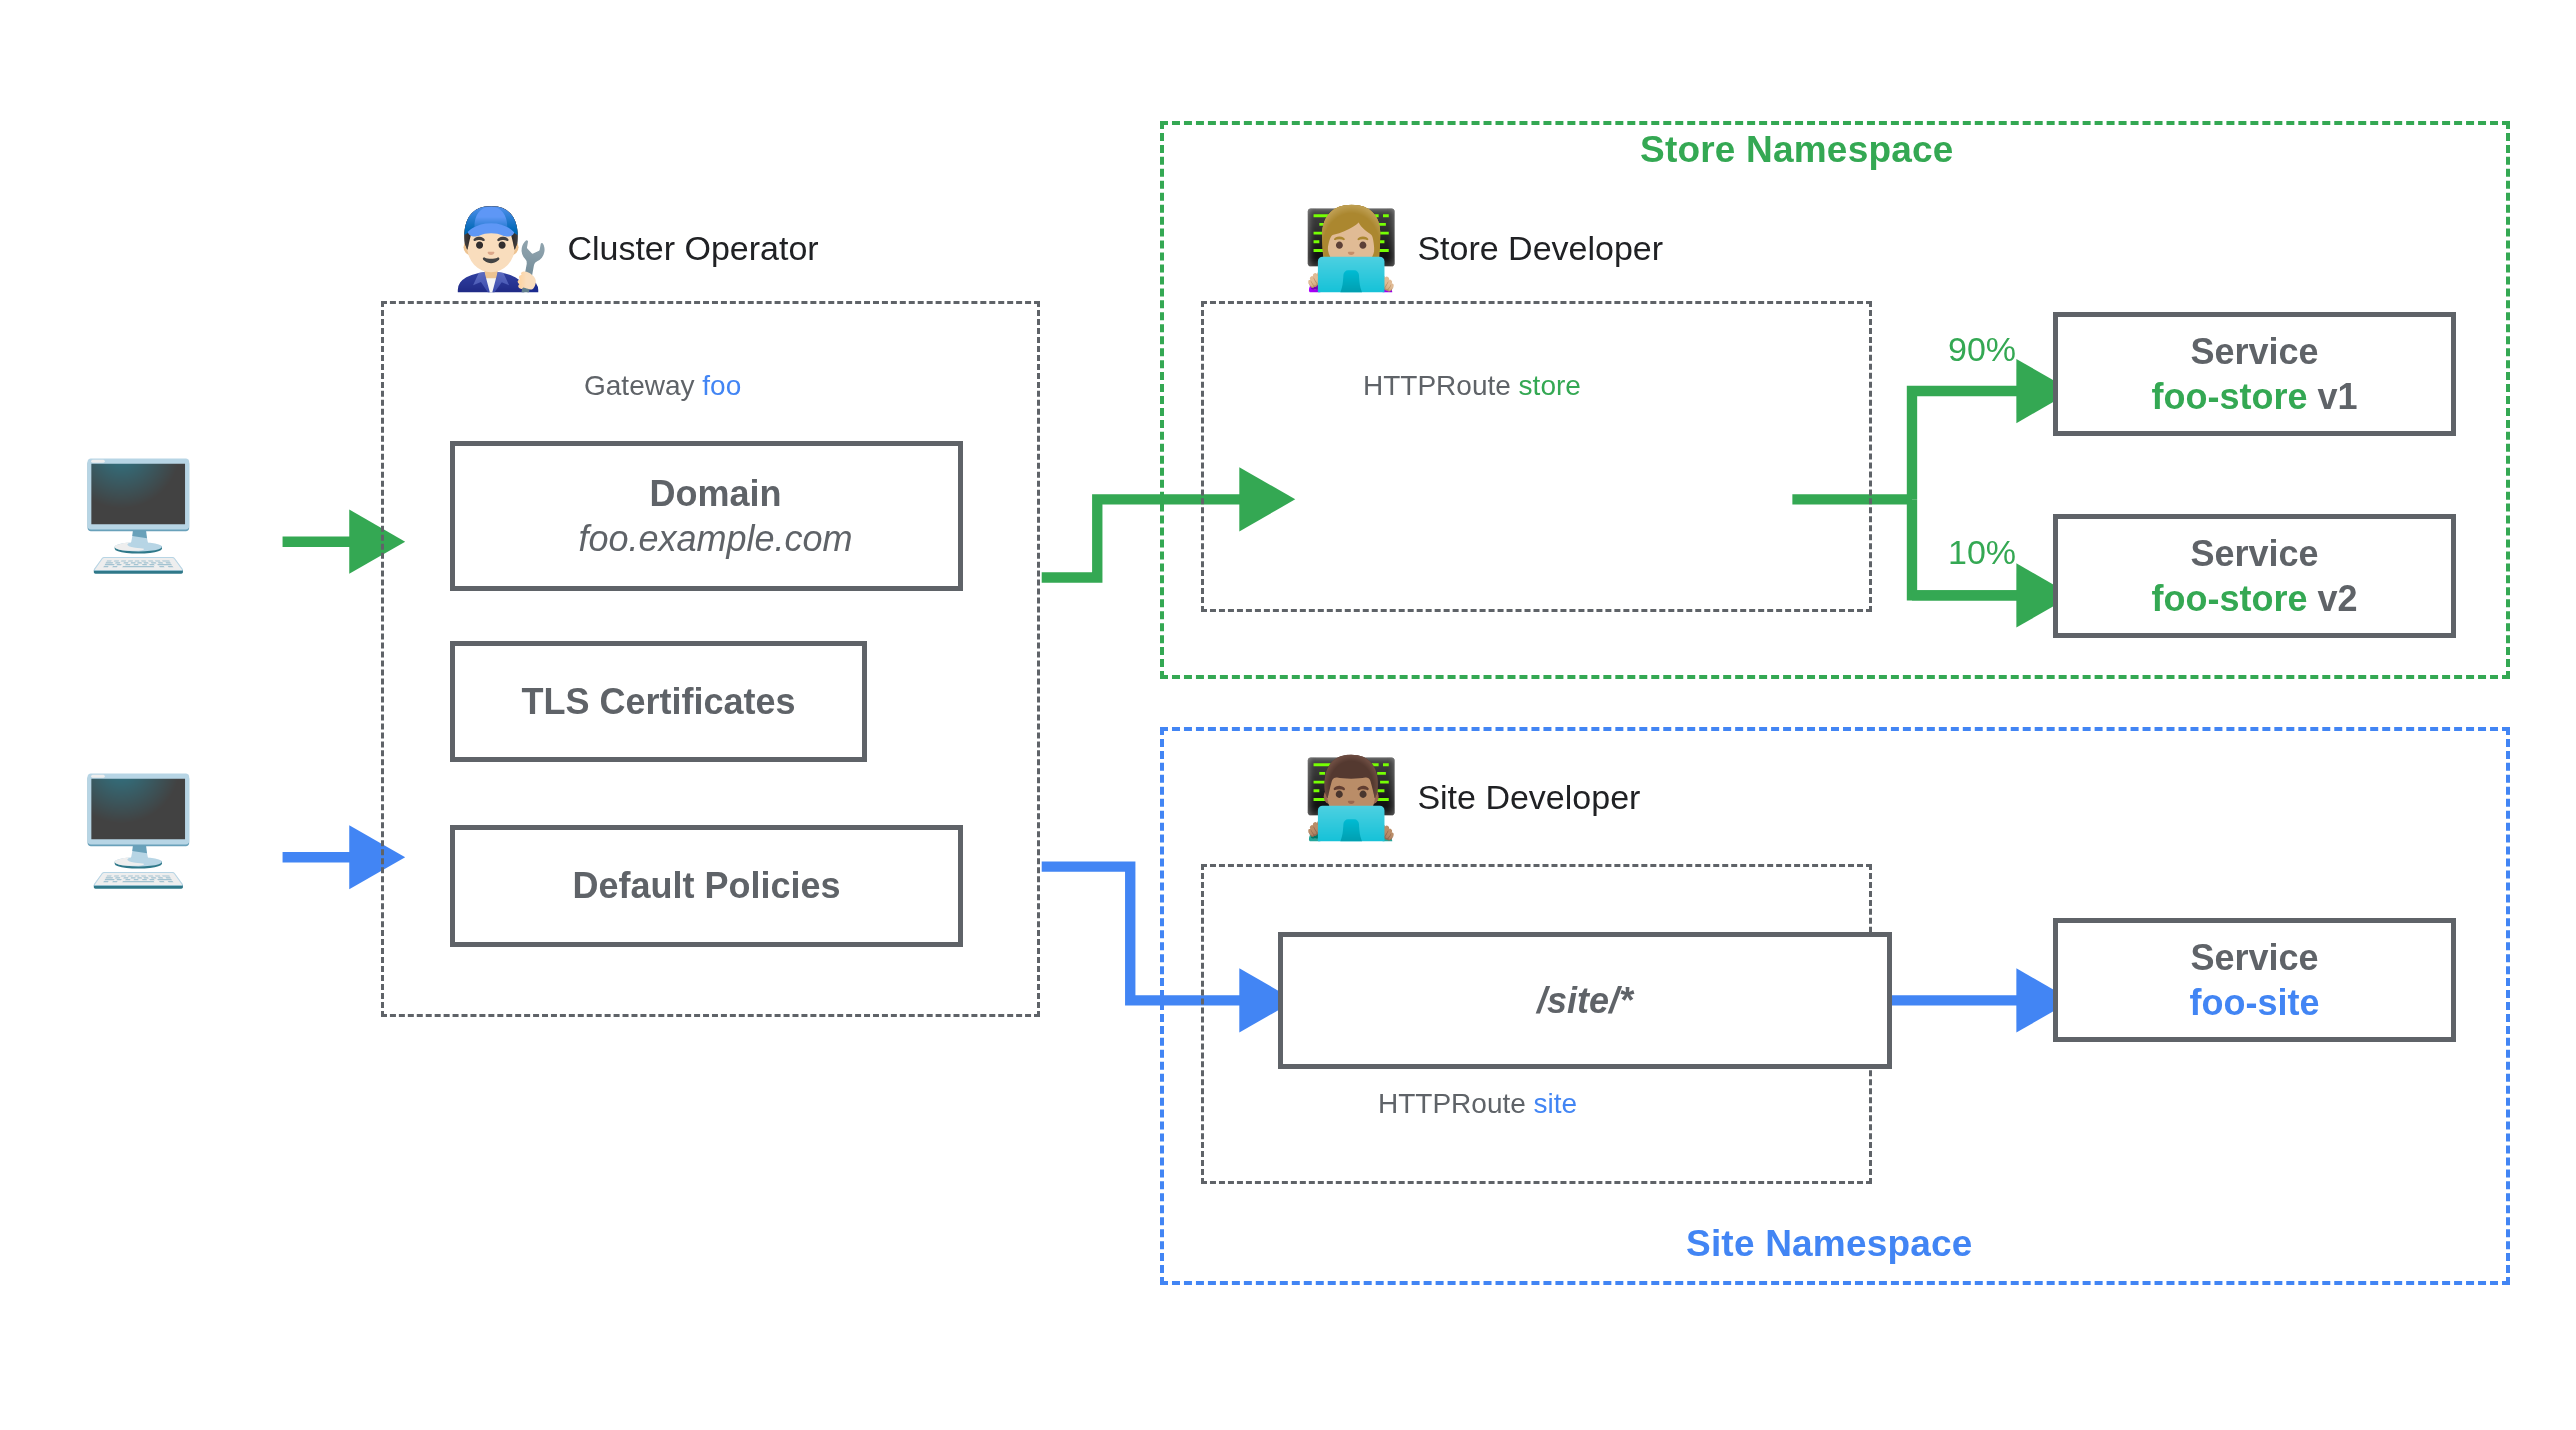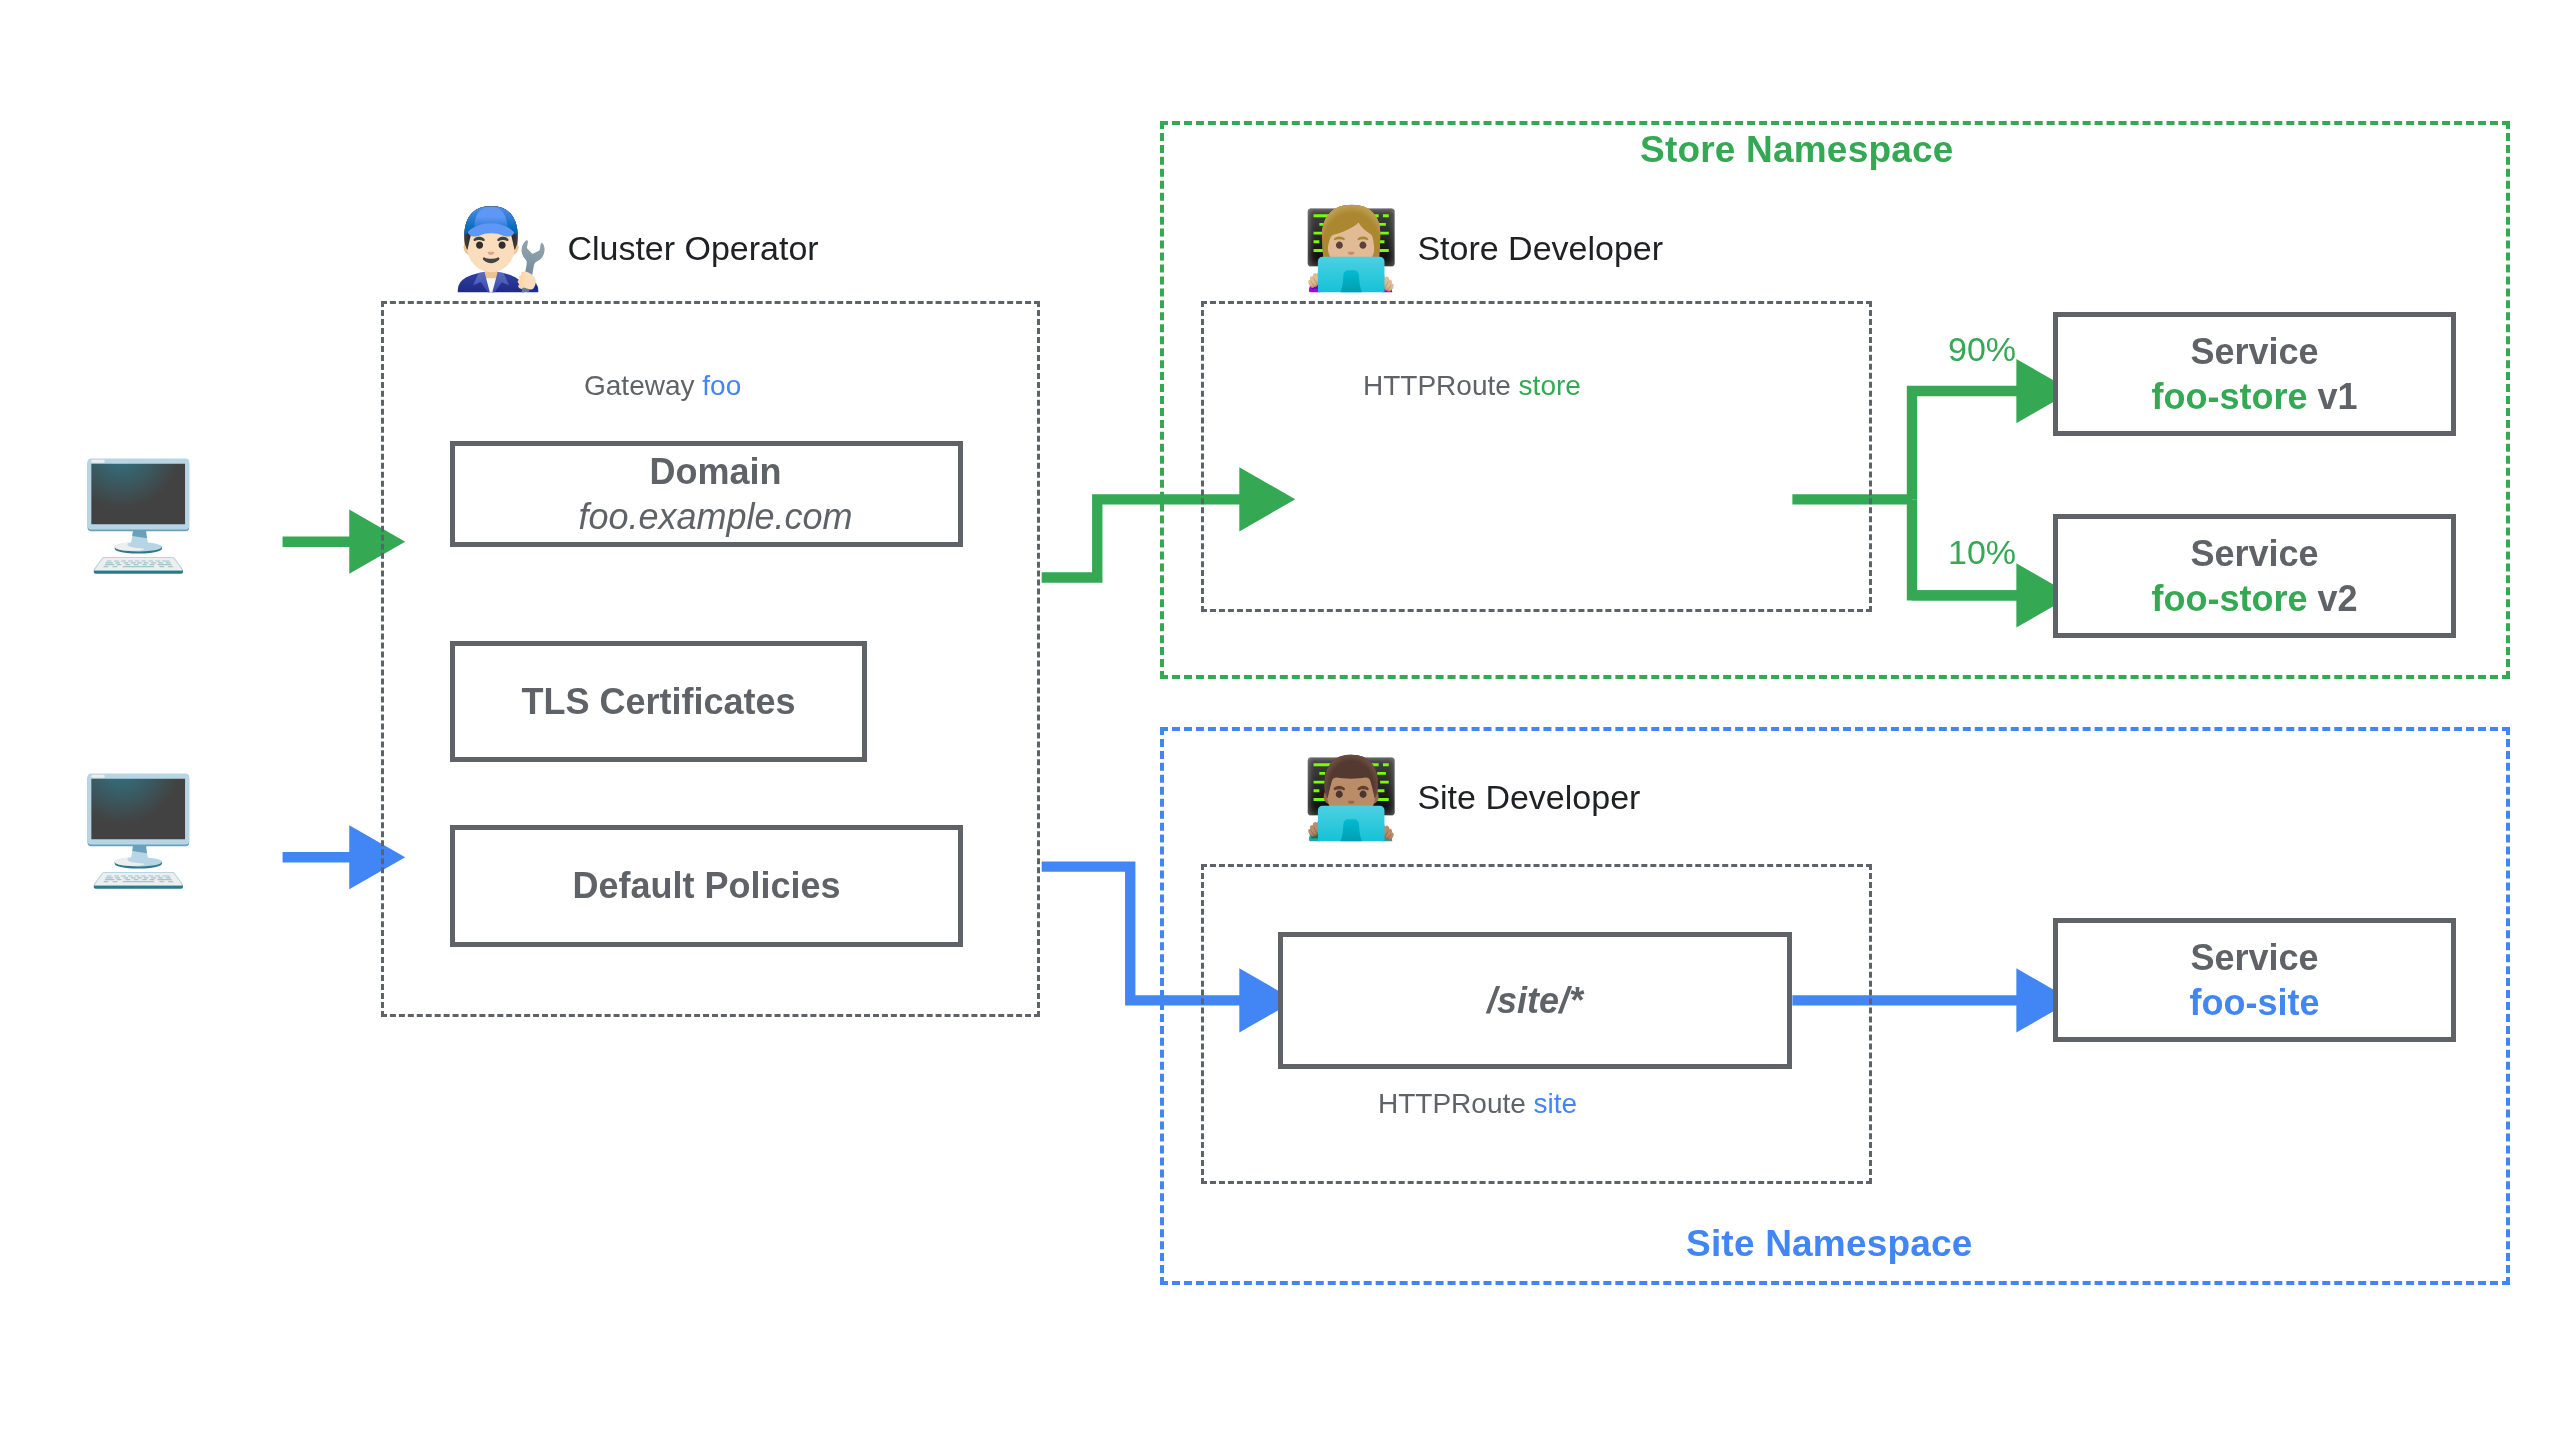--- a/index.html
+++ b/index.html
@@ -170,21 +170,21 @@
     <span class="glyph">👨🏻‍🔧</span>
     <span class="pname">Cluster Operator</span>
   </div>
 
   <div class="ns-box ns-gray" style="left:381px; top:301px; width:659px; height:716px;"></div>
 
   <div class="heading" style="left:584px; top:370px;">
     <span>Gateway </span><span class="accent-blue">foo</span>
   </div>
 
-  <div class="node" style="left:450px; top:441px; width:513px; height:106px;padding-left:18px;">
+  <div class="node" style="left:450px; top:441px; width:513px; height:150px;padding-left:18px;">
     <div class="line1">Domain</div>
     <div class="line2 italic">foo.example.com</div>
   </div>
 
   <div class="node" style="left:450px; top:641px; width:417px; height:121px;">
     <div class="single">TLS Certificates</div>
   </div>
 
   <div class="node" style="left:450px; top:825px; width:513px; height:122px;">
     <div class="single">Default Policies</div>
@@ -230,21 +230,21 @@
 
   <div class="ns-label blue" style="left:1686px; top:1223px;">Site Namespace</div>
 
   <div class="persona" style="left:1302px; top:758px;">
     <span class="glyph">👨🏽‍💻</span>
     <span class="pname">Site Developer</span>
   </div>
 
   <div class="ns-box ns-gray" style="left:1201px; top:864px; width:671px; height:320px;"></div>
 
-  <div class="node" style="left:1278px; top:932px; width:514px; height:137px;">
+  <div class="node" style="left:1278px; top:932px; width:614px; height:137px;">
     <div class="single italic">/site/*</div>
   </div>
 
   <div class="heading" style="left:1378px; top:1088px;">
     <span>HTTPRoute </span><span class="accent-blue">site</span>
   </div>
 
   <div class="node" style="left:2053px; top:918px; width:403px; height:124px;">
     <div class="line1">Service</div>
     <div class="line2 blue">foo-site</div>

